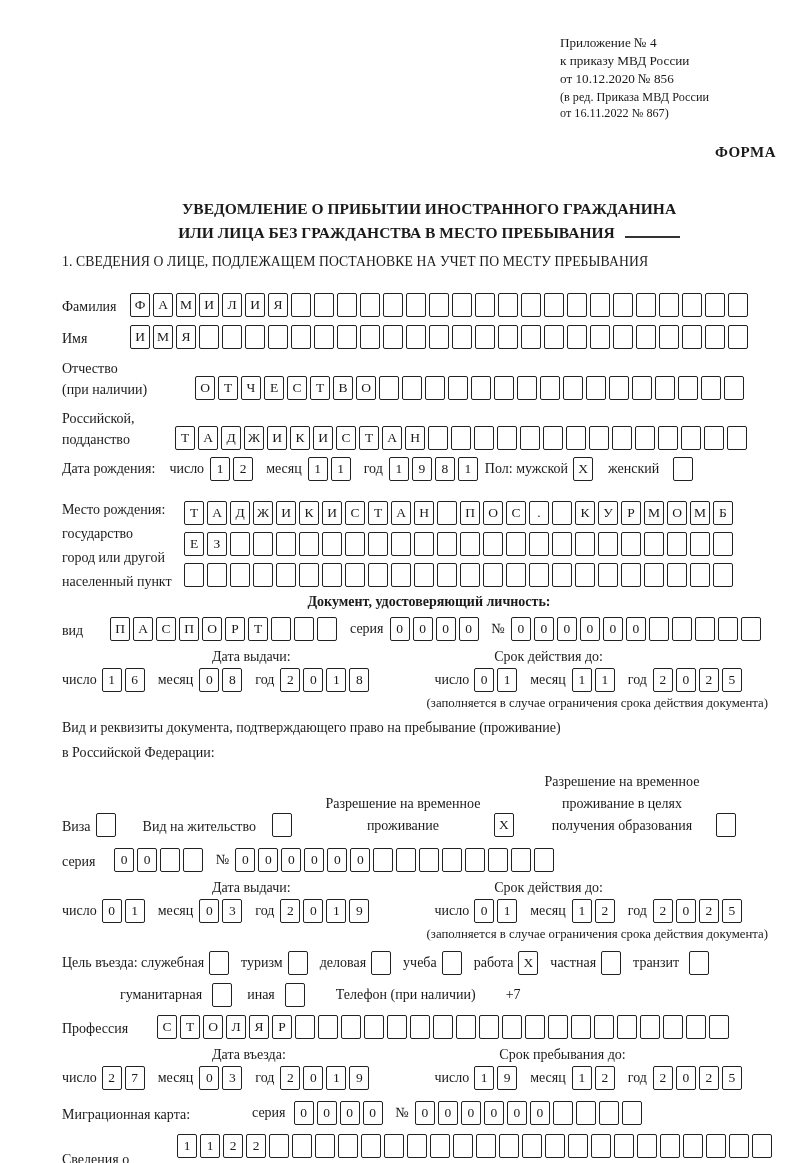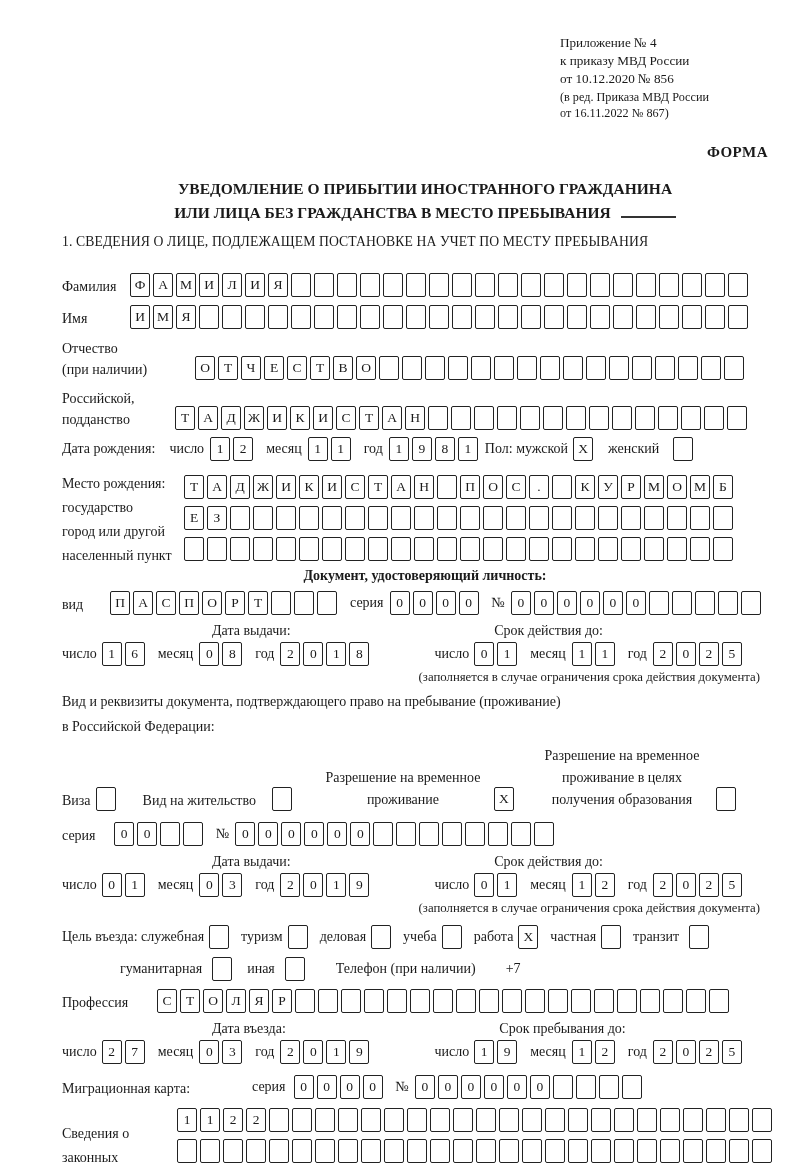--- a/index.html
+++ b/index.html
@@ -5,29 +5,29 @@
   * { box-sizing: border-box; }
   html, body { margin:0; padding:0; background:#ffffff; }
   body {
     width:800px; height:1163px;
     color:#1a1a1a;
     font-family:"Liberation Serif", serif;
     font-size:14px;
   }
   .page {
     position:relative; width:800px; height:1163px;
-    padding:34px 12px 0 62px;
+    padding:34px 4px 0 62px;
     overflow:hidden;
   }
   
   .ref { margin-left:498px; font-size:13.2px; line-height:1.38; }
   .ref .sm { font-size:12.2px; }
   .forma { text-align:right; padding-right:20px; font-weight:bold; font-size:15px; letter-spacing:0.5px; margin-top:22px; }
   
-  .title { text-align:center; font-weight:bold; font-size:15.5px; line-height:1.55; margin-top:16px; }
+  .title { text-align:center; font-weight:bold; font-size:15.5px; line-height:1.55; margin-top:36px; }
   .blank { display:inline-block; width:55px; height:13px; border-bottom:2px solid #333; margin-left:10px; }
   .section { font-weight:normal; font-size:13.7px; margin-top:9px; letter-spacing:0.1px; }
   
   .cb {
     display:inline-block; width:20px; height:24px;
     border:1.5px solid #222; border-radius:2px;
     margin-right:3px; text-align:center;
     font-size:13.5px; line-height:21px;
     vertical-align:middle; background:#fff;
   }
@@ -99,21 +99,21 @@
     <span class="dl">месяц</span>
     <span class="boxes"><span class="cb">1</span><span class="cb">1</span></span>
     <span class="dl">год</span>
     <span class="boxes"><span class="cb">1</span><span class="cb">9</span><span class="cb">8</span><span class="cb">1</span></span>
     <span style="margin-left:4px">Пол: мужской</span>
     <span class="cb chk">X</span>
     <span style="margin-left:12px">женский</span>
     <span class="cb chk" style="margin-left:14px"></span>
   </div>
 
-  <div class="frow top" style="margin-top:8px">
+  <div class="frow top" style="margin-top:14px">
     <div class="lbl" style="width:122px; line-height:24px">
       <div>Место рождения:</div>
       <div>государство</div>
       <div>город или другой</div>
       <div>населенный пункт</div>
     </div>
     <div>
       <div class="boxrow"><span class="cb">Т</span><span class="cb">А</span><span class="cb">Д</span><span class="cb">Ж</span><span class="cb">И</span><span class="cb">К</span><span class="cb">И</span><span class="cb">С</span><span class="cb">Т</span><span class="cb">А</span><span class="cb">Н</span><span class="cb"></span><span class="cb">П</span><span class="cb">О</span><span class="cb">С</span><span class="cb">.</span><span class="cb"></span><span class="cb">К</span><span class="cb">У</span><span class="cb">Р</span><span class="cb">М</span><span class="cb">О</span><span class="cb">М</span><span class="cb">Б</span></div>
       <div class="boxrow"><span class="cb">Е</span><span class="cb">З</span><span class="cb"></span><span class="cb"></span><span class="cb"></span><span class="cb"></span><span class="cb"></span><span class="cb"></span><span class="cb"></span><span class="cb"></span><span class="cb"></span><span class="cb"></span><span class="cb"></span><span class="cb"></span><span class="cb"></span><span class="cb"></span><span class="cb"></span><span class="cb"></span><span class="cb"></span><span class="cb"></span><span class="cb"></span><span class="cb"></span><span class="cb"></span><span class="cb"></span></div>
       <div class="boxrow"><span class="cb"></span><span class="cb"></span><span class="cb"></span><span class="cb"></span><span class="cb"></span><span class="cb"></span><span class="cb"></span><span class="cb"></span><span class="cb"></span><span class="cb"></span><span class="cb"></span><span class="cb"></span><span class="cb"></span><span class="cb"></span><span class="cb"></span><span class="cb"></span><span class="cb"></span><span class="cb"></span><span class="cb"></span><span class="cb"></span><span class="cb"></span><span class="cb"></span><span class="cb"></span><span class="cb"></span></div>

